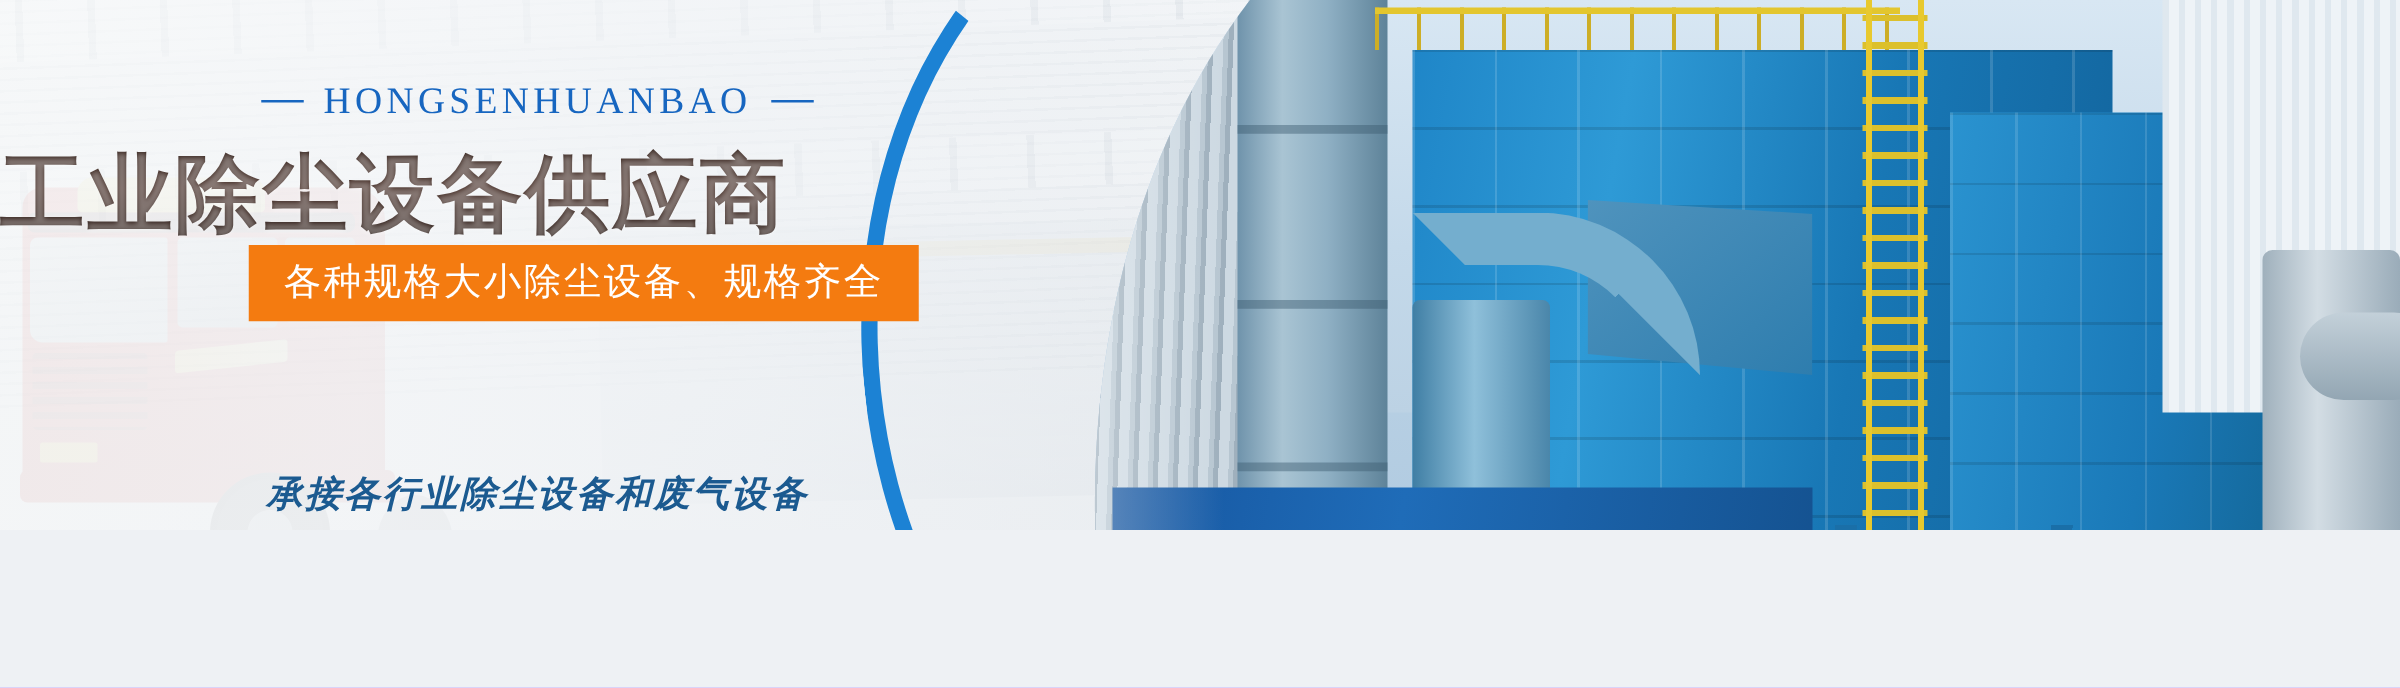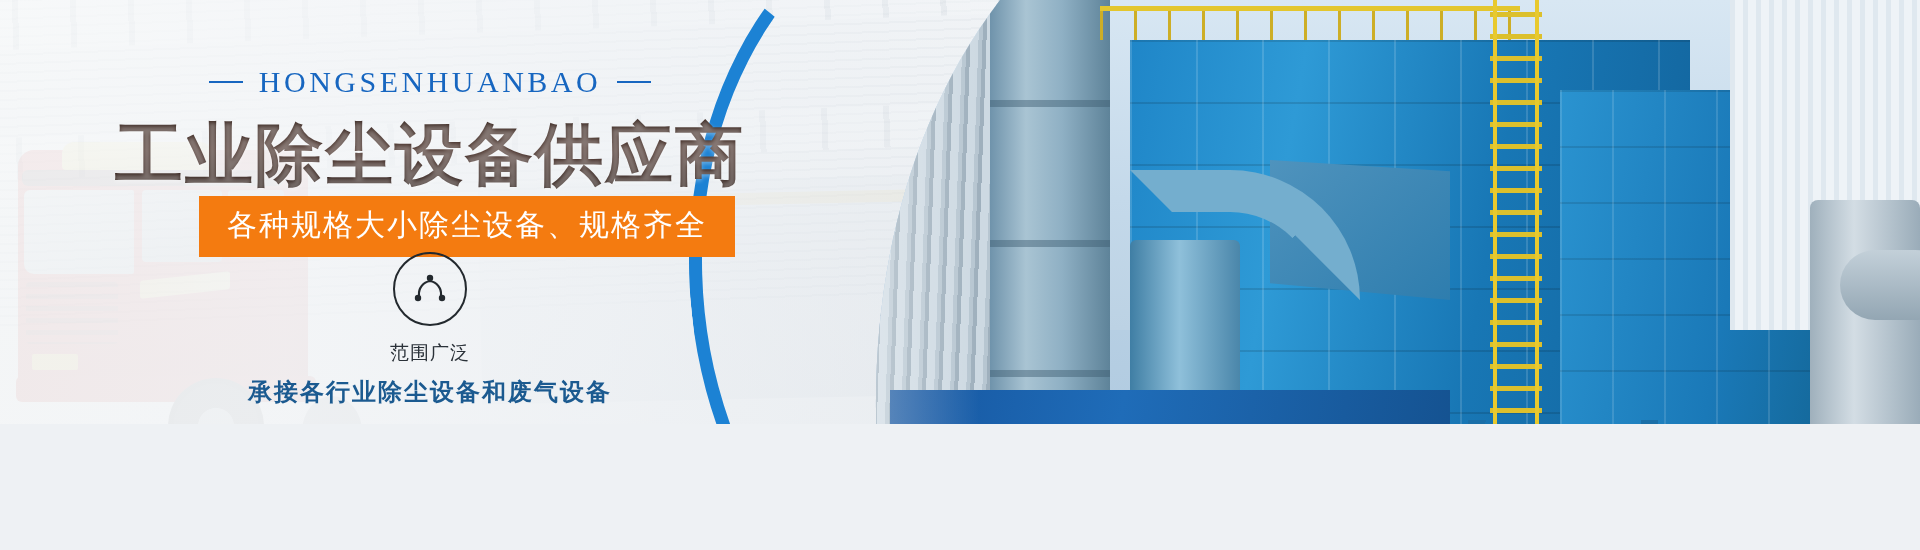--- a/index.html
+++ b/index.html
@@ -273,21 +273,21 @@
     white-space:nowrap;
   }
   .eyebrow .dash { display:inline-block; vertical-align:middle; margin:0 16px; }
   .eyebrow .dash::before {
     content:""; display:block; width:34px; height:2px; background:#1766c0;
   }
   .eyebrow .txt { display:inline-block; vertical-align:middle; }
 
   .headline {
     position:absolute; left:0; top:110px; width:860px;
-    text-align:center;
+    text-align:left;
     font-size:68px; font-weight:bold;
     letter-spacing:2px;
     color:#2b1d1a;
     background:linear-gradient(180deg,#3a2a24 0%,#4a332c 45%,#241713 100%);
     -webkit-background-clip:text; background-clip:text;
     -webkit-text-fill-color:transparent;
     text-shadow:0 2px 4px rgba(255,255,255,.35);
     white-space:nowrap;
   }
 
@@ -314,23 +314,24 @@
     display:flex; align-items:center; justify-content:center;
   }
   .feature .label {
     margin-top:14px; font-size:19px; color:#2a3138; letter-spacing:1px;
     white-space:nowrap;
   }
 
   .tagline {
     position:absolute; left:0; top:376px; width:860px;
     text-align:center;
-    font-size:24px; letter-spacing:2px;
+    font-size:29px; letter-spacing:2px;
     color:#1b5a90; font-weight:bold;
     white-space:nowrap;
+    font-style:italic;
   }
 </style>
 </head>
 <body>
 
 <div class="banner">
 
   <div class="left-bg">
     <div class="warehouse"></div>
     <div class="warehouse-windows"></div>
@@ -392,31 +393,20 @@
     </div>
 
     <div class="headline">工业除尘设备供应商</div>
 
     <div class="subbar-wrap">
       <span class="subbar">各种规格大小除尘设备、规格齐全</span>
     </div>
 
     <div class="features">
 
-      <div class="feature">
-        <div class="circle">
-          <svg width="40" height="40" viewBox="0 0 40 40">
-            <path d="M9 26 A13 13 0 0 1 20 12 A13 13 0 0 1 31 26" fill="none" stroke="#23292e" stroke-width="2.2" stroke-linecap="round"></path>
-            <circle cx="20" cy="9" r="3.2" fill="#23292e"></circle>
-            <circle cx="8" cy="29" r="3.2" fill="#23292e"></circle>
-            <circle cx="32" cy="29" r="3.2" fill="#23292e"></circle>
-          </svg>
-        </div>
-        <div class="label">范围广泛</div>
-      </div>
 
 
 
 
     </div>
 
     <div class="tagline">承接各行业除尘设备和废气设备</div>
 
   </div>
 </div>

